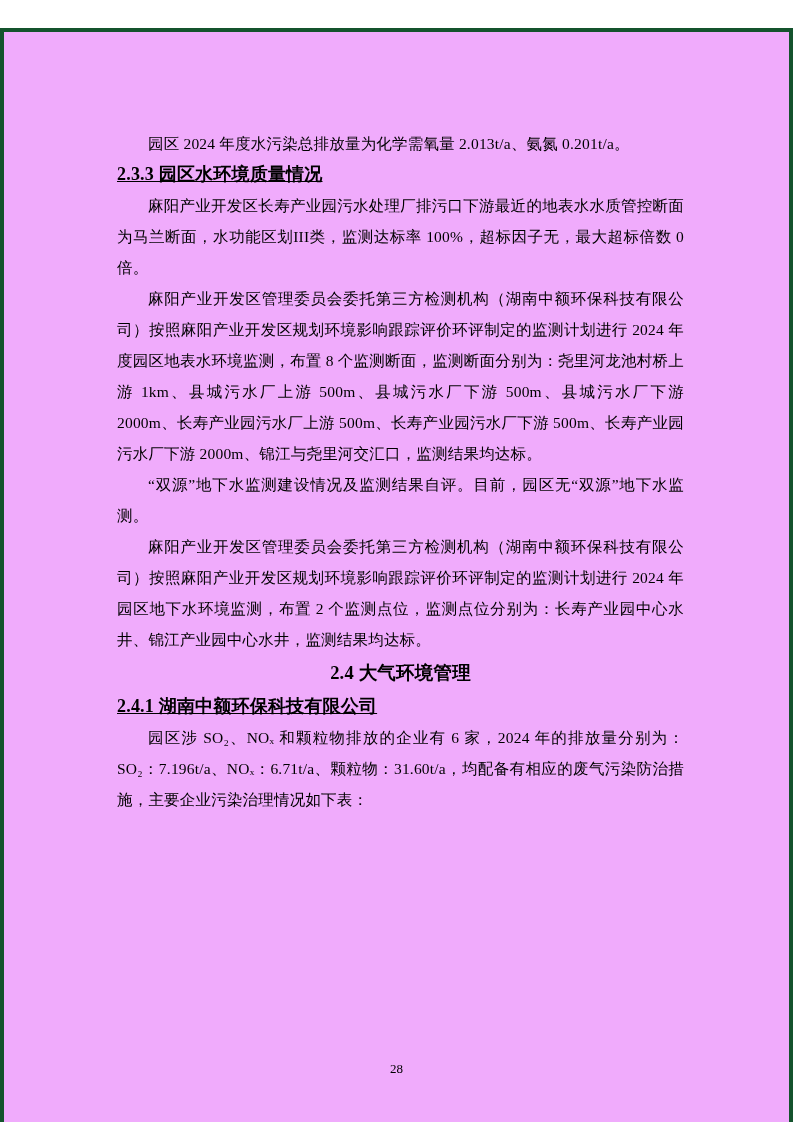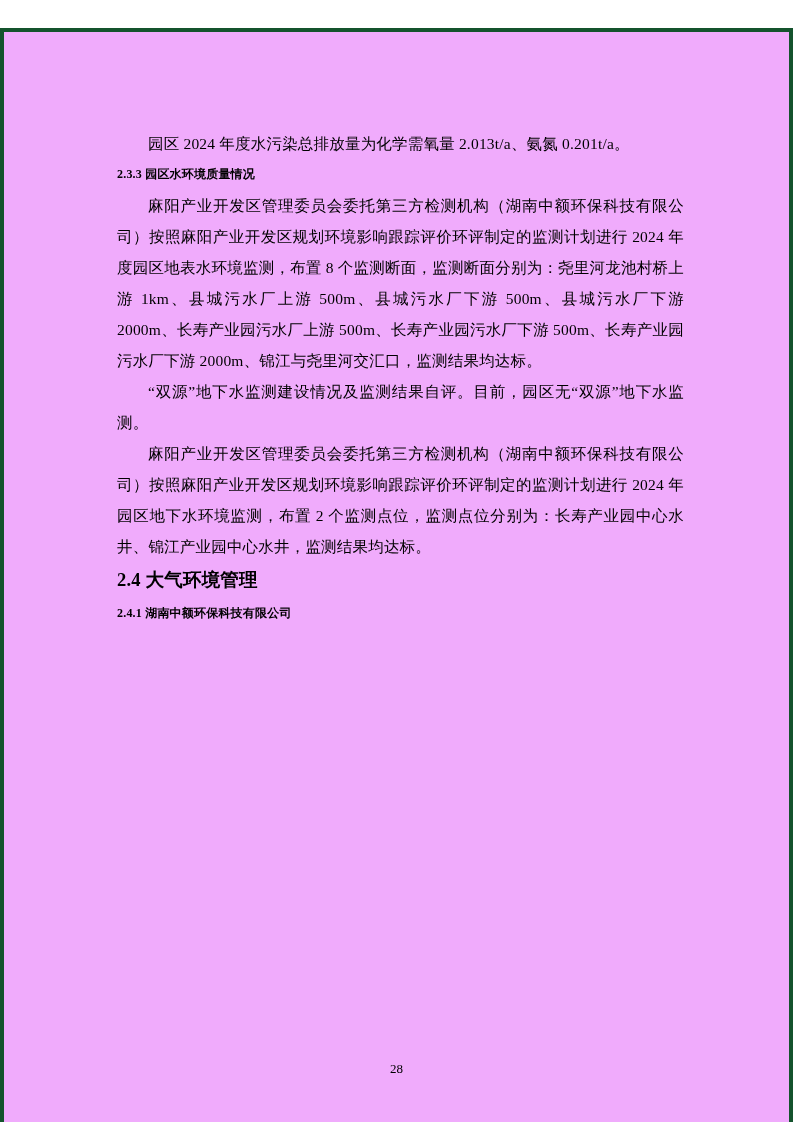--- a/index.html
+++ b/index.html
@@ -28,32 +28,33 @@
   p.body-para {
     margin: 0;
     font-size: 15.5px;
     line-height: 31px;
     text-align: justify;
     text-indent: 2em;
     letter-spacing: 0.2px;
   }
   h3.sec-heading {
     margin: 0;
-    font-size: 12px;
+    font-size: 18px;
     line-height: 31px;
     font-weight: 700;
     text-align: left;
     letter-spacing: 0.2px;
+    text-decoration: underline;
   }
   h2.chapter-heading {
     margin: 0;
     font-size: 18.5px;
     line-height: 36px;
     font-weight: 700;
-    text-align: left;
+    text-align: center;
     letter-spacing: 0.2px;
   }
   p.sub-heading {
     margin: 0;
     font-size: 15.5px;
     line-height: 31px;
     font-weight: 700;
     text-indent: 2em;
     text-align: left;
     letter-spacing: 0.2px;
@@ -72,32 +73,34 @@
 </head>
 <body>
 
 <div class="page">
   <div class="content">
 
     <p class="body-para">园区 2024 年度水污染总排放量为化学需氧量 2.013t/a、氨氮 0.201t/a。</p>
 
     <h3 class="sec-heading">2.3.3 园区水环境质量情况</h3>
 
+    <p class="body-para">麻阳产业开发区长寿产业园污水处理厂排污口下游最近的地表水水质管控断面为马兰断面，水功能区划III类，监测达标率 100%，超标因子无，最大超标倍数 0 倍。</p>
 
     <p class="body-para">麻阳产业开发区管理委员会委托第三方检测机构（湖南中额环保科技有限公司）按照麻阳产业开发区规划环境影响跟踪评价环评制定的监测计划进行 2024 年度园区地表水环境监测，布置 8 个监测断面，监测断面分别为：尧里河龙池村桥上游 1km、县城污水厂上游 500m、县城污水厂下游 500m、县城污水厂下游 2000m、长寿产业园污水厂上游 500m、长寿产业园污水厂下游 500m、长寿产业园污水厂下游 2000m、锦江与尧里河交汇口，监测结果均达标。</p>
 
 
     <p class="body-para">“双源”地下水监测建设情况及监测结果自评。目前，园区无“双源”地下水监测。</p>
 
     <p class="body-para">麻阳产业开发区管理委员会委托第三方检测机构（湖南中额环保科技有限公司）按照麻阳产业开发区规划环境影响跟踪评价环评制定的监测计划进行 2024 年园区地下水环境监测，布置 2 个监测点位，监测点位分别为：长寿产业园中心水井、锦江产业园中心水井，监测结果均达标。</p>
 
 
 
     <h2 class="chapter-heading">2.4 大气环境管理</h2>
 
     <h3 class="sec-heading">2.4.1 湖南中额环保科技有限公司</h3>
 
 
+    <p class="body-para">园区涉 SO₂、NOₓ 和颗粒物排放的企业有 6 家，2024 年的排放量分别为：SO₂：7.196t/a、NOₓ：6.71t/a、颗粒物：31.60t/a，均配备有相应的废气污染防治措施，主要企业污染治理情况如下表：</p>
 
   </div>
 
   <div class="footer">28</div>
 </div>
 
 </body></html>

